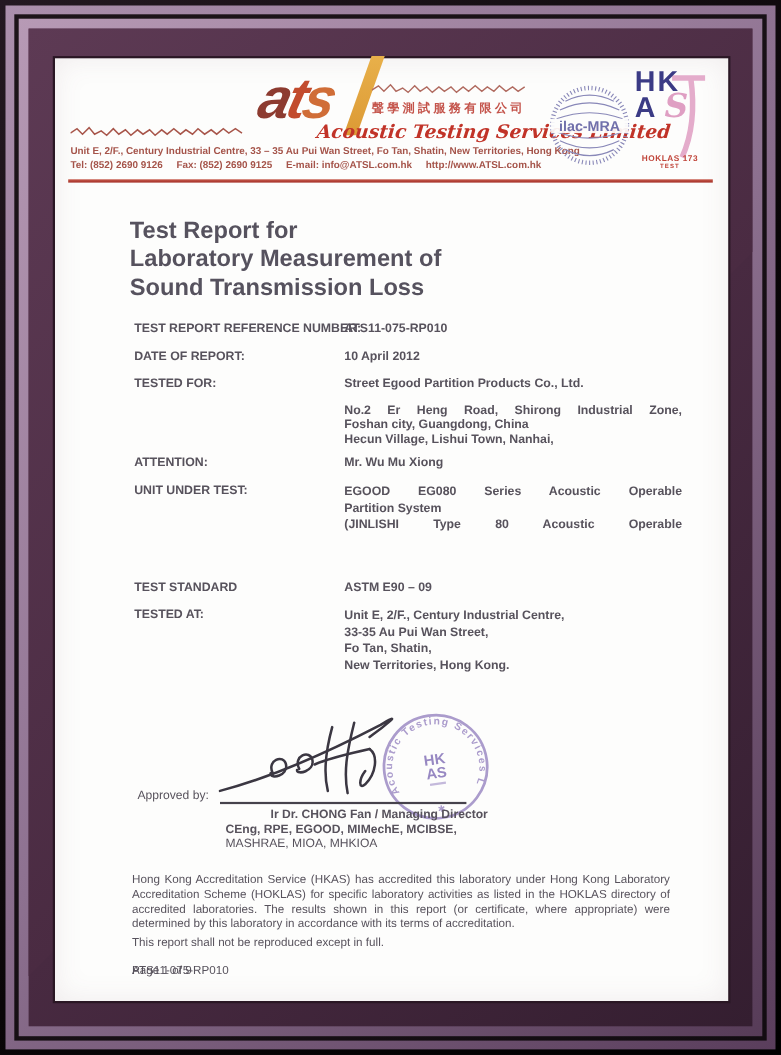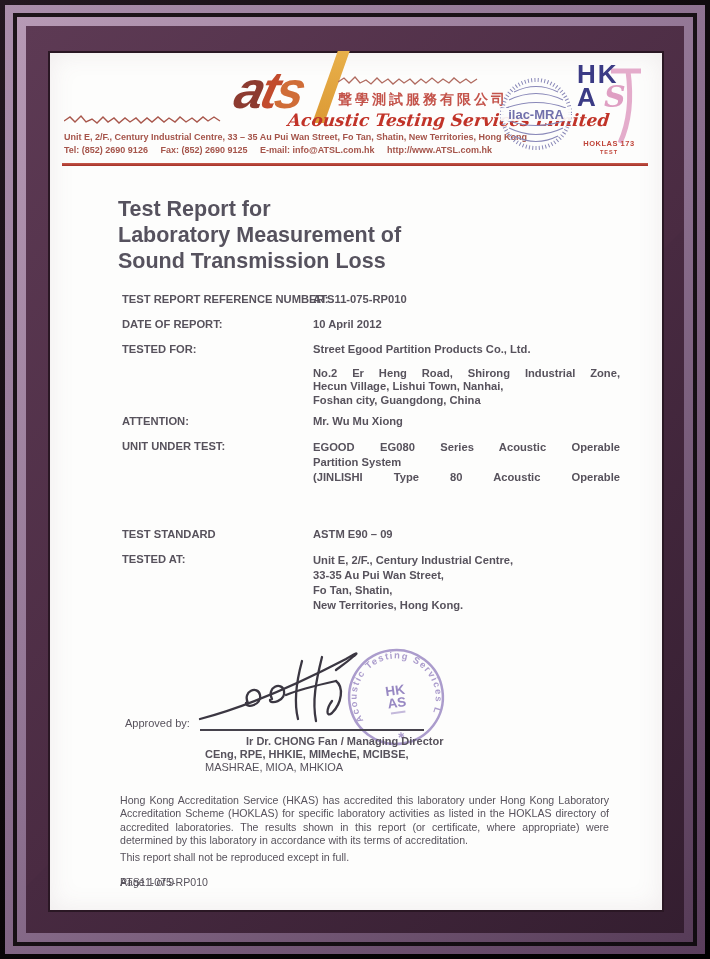--- a/index.html
+++ b/index.html
@@ -19,21 +19,21 @@
     background:#fdfdfc;box-shadow:0 0 0 2px #2a1724, inset 0 0 26px rgba(120,80,100,0.10);
   }
   .page *{position:absolute;}
   
   .wave{stroke:#a8564b;stroke-width:1.4;fill:none;}
   .wave2{stroke:#b06a5f;stroke-width:1.3;fill:none;}
   .atsl{left:186px;top:2px;height:72px;width:110px;transform:skewX(-14deg);}
   .atsl span{position:static;font-style:italic;font-weight:700;font-size:52px;line-height:70px;letter-spacing:-3px;}
   .l-a{color:#8d3b30;} .l-t{color:#c24b2d;} .l-s{color:#d06d37;}
   .l-bar{position:absolute!important;left:88px;top:-4px;width:12px;height:72px;background:linear-gradient(#e8b04a,#dc9a35);transform:skewX(-6deg);}
-  .zh{left:288px;top:38px;font-size:14px;font-weight:700;letter-spacing:3px;color:#c4544b;white-space:nowrap;}
+  .zh{left:288px;top:38px;font-size:11px;font-weight:700;letter-spacing:3px;color:#c4544b;white-space:nowrap;}
   .en-script{left:238px;top:57px;font-size:17px;font-style:italic;font-weight:700;
     font-family:"DejaVu Serif",serif;color:#c13328;white-space:nowrap;letter-spacing:0px;transform:skewX(-6deg);}
   .hq1{left:14px;top:79px;font-size:9px;color:#a5544a;font-weight:700;white-space:pre;}
   .hq2{left:14px;top:92px;font-size:9px;color:#a5544a;font-weight:700;white-space:pre;}
   .red-rule{left:12px;top:110px;width:586px;height:3px;background:linear-gradient(#c65a4c,#a42f26);}
   .ilac{left:448px;top:23px;}
   .hkas{left:527px;top:10px;width:76px;height:100px;}
   .hkas .row{position:static;display:block;font-weight:900;font-size:26px;line-height:22px;color:#3b3b85;letter-spacing:2px;font-family:"Liberation Sans",sans-serif;}
   .hkas .pinkS{left:27px;top:16px;font-size:30px;font-weight:900;font-style:italic;color:#df9fc3;font-family:"DejaVu Serif",serif;}
   .hoklas{left:0px;top:76px;width:64px;text-align:center;font-size:7.5px;font-weight:700;color:#c0453a;letter-spacing:.5px;}
@@ -124,22 +124,22 @@
   <div class="val" style="top:240px">ATS11-075-RP010</div>
 
   <div class="lab" style="top:265px">DATE OF REPORT:</div>
   <div class="val" style="top:265px">10 April 2012</div>
 
   <div class="lab" style="top:290px">TESTED FOR:</div>
   <div class="val" style="top:290px">Street Egood Partition Products Co., Ltd.</div>
 
   <div class="vblock" style="top:314px;line-height:13.4px;">
     <div class="jline">No.2 Er Heng Road, Shirong Industrial Zone,</div>
+    <div>Foshan city, Guangdong, China</div>
     <div>Hecun Village, Lishui Town, Nanhai,</div>
-    <div>Foshan city, Guangdong, China</div>
   </div>
 
   <div class="lab" style="top:362px">ATTENTION:</div>
   <div class="val" style="top:362px">Mr. Wu Mu Xiong</div>
 
   <div class="lab" style="top:387px">UNIT UNDER TEST:</div>
   <div class="vblock" style="top:387px;line-height:15.2px;">
     <div class="jline">EGOOD EG080 Series Acoustic Operable</div>
     <div>Partition System</div>
     <div class="jline">(JINLISHI Type 80 Acoustic Operable</div>
@@ -176,21 +176,21 @@
     </text>
     <text x="48" y="46" text-anchor="middle" font-family="Liberation Sans, sans-serif" font-size="13" font-weight="900" fill="#8a78bb">HK</text>
     <text x="48" y="58" text-anchor="middle" font-family="Liberation Sans, sans-serif" font-size="13" font-weight="900" fill="#8a78bb">AS</text>
     <rect x="41" y="62" width="14" height="2" fill="#a08fc6" opacity="0.7"></rect>
     <text x="48" y="88" text-anchor="middle" font-size="8" fill="#a08fc6">✱</text>
   </svg>
 
   <div class="approved">Approved by:</div>
   <div class="sigline"></div>
   <div class="name">Ir Dr. CHONG Fan / Managing Director</div>
-  <div class="cred1">CEng, RPE, HHKIE, MIMechE, MCIBSE,</div>
+  <div class="cred1">CEng, RPE, EGOOD, MIMechE, MCIBSE,</div>
   <div class="cred2">MASHRAE, MIOA, MHKIOA</div>
 
   <div class="acc">Hong Kong Accreditation Service (HKAS) has accredited this laboratory under Hong Kong Laboratory Accreditation Scheme (HOKLAS) for specific laboratory activities as listed in the HOKLAS directory of accredited laboratories. The results shown in this report (or certificate, where appropriate) were determined by this laboratory in accordance with its terms of accreditation.</div>
   <div class="repro">This report shall not be reproduced except in full.</div>
   <div class="ref">ATS11-075-RP010</div>
   <div class="pageno">Page 1 of 9</div>
 
 </div>
 
 </body></html>

